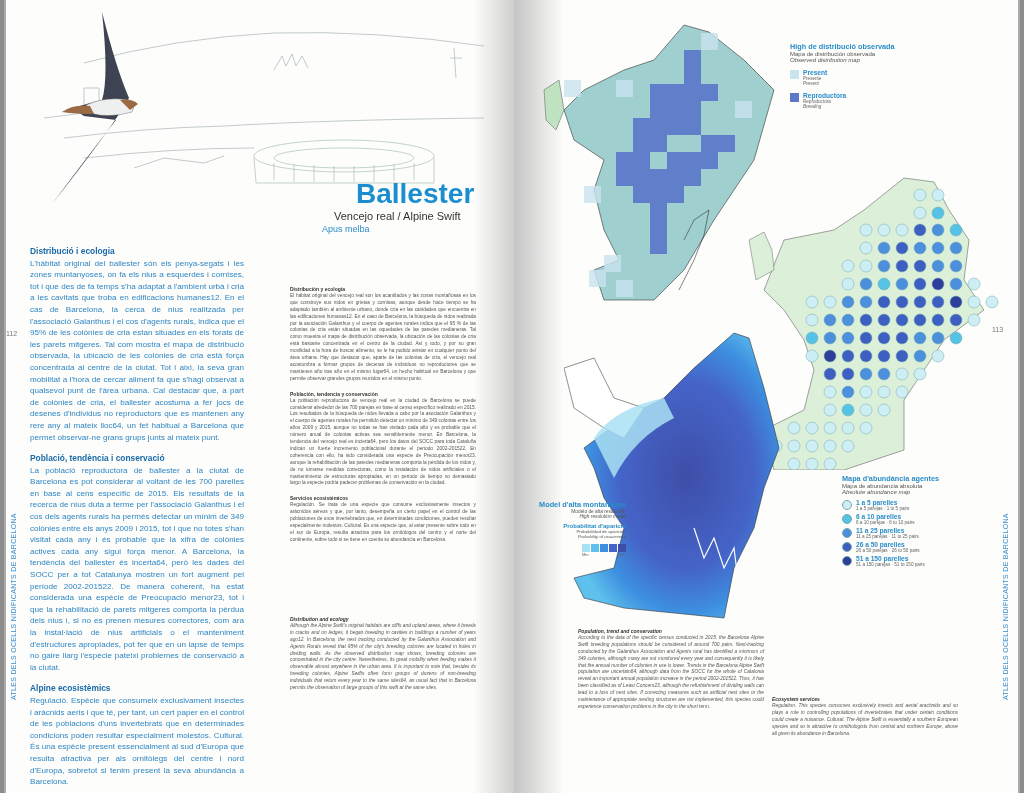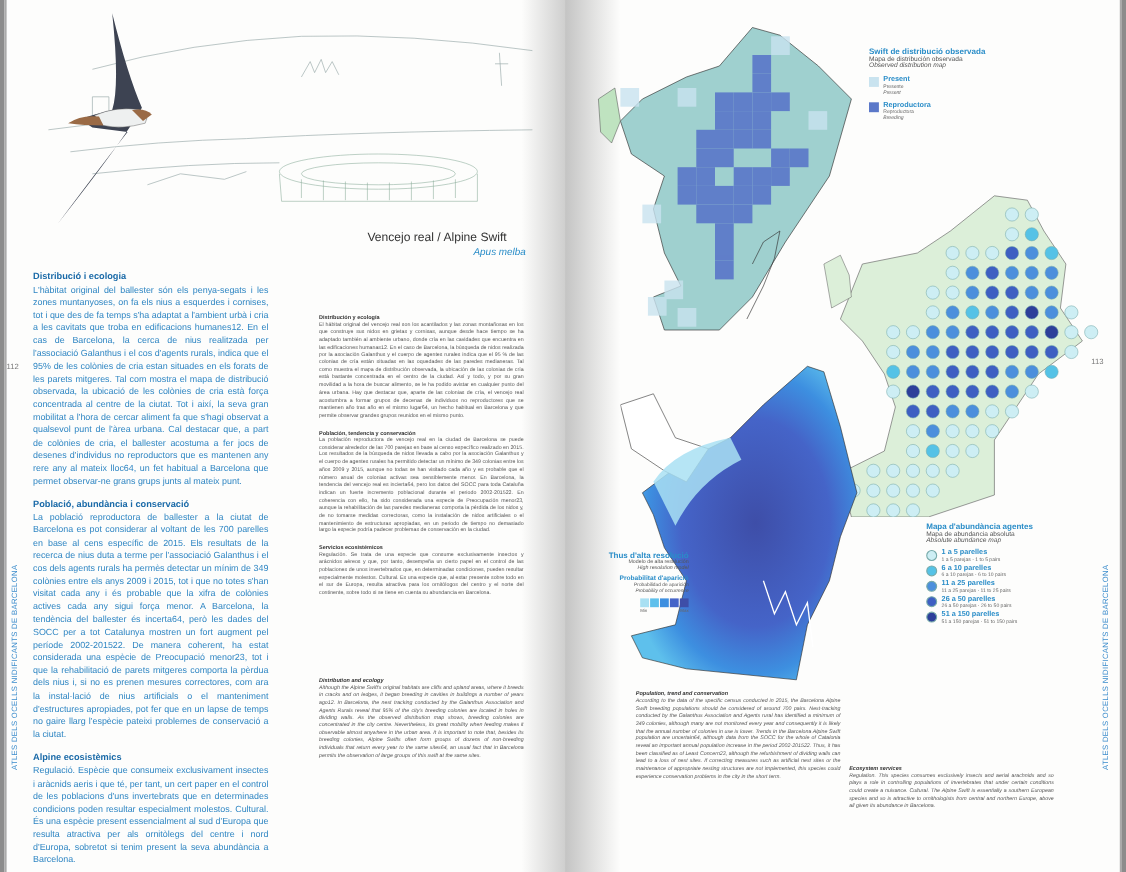--- a/index.html
+++ b/index.html
@@ -16,21 +16,21 @@
   .es-col{position:absolute;font-size:4.8px;line-height:6.9px;color:#555;text-align:justify;}
   .es-col h4{margin:0;font-size:5px;font-weight:bold;color:#333;}
   .es-col p{margin:0 0 8px 0;}
   .en-col{position:absolute;font-size:4.8px;line-height:6.9px;color:#555;text-align:justify;font-style:italic;}
   .en-col h4{margin:0;font-size:5px;font-weight:bold;color:#333;}
   .en-col p{margin:0 0 8px 0;}
   .pagenum{position:absolute;font-size:7px;color:#777;}
   .vert{position:absolute;font-size:7px;color:#3b8ccc;letter-spacing:.3px;white-space:nowrap;transform-origin:left top;}
   .title{position:absolute;left:352px;top:178px;font-size:28px;font-weight:bold;color:#1b8ed0;}
   .subtitle{position:absolute;left:330px;top:210px;font-size:11px;color:#333;width:140px;}
-  .sci{position:absolute;left:334px;top:224px;font-size:9px;color:#2a8dc8;font-style:italic;width:140px;text-align:right;}
+  .sci{position:absolute;left:318px;top:224px;font-size:9px;color:#2a8dc8;width:140px;text-align:left;}
   .legend{position:absolute;}
   .leg-title{font-size:7.3px;font-weight:bold;color:#2a8dc8;}
   .leg-sub{font-size:6px;color:#555;}
   .leg-sub-en{font-size:6px;color:#555;font-style:italic;}
   .leg-item{display:flex;align-items:flex-start;margin-top:6px;}
   .sw{width:9px;height:9px;margin-right:4px;margin-top:1px;}
   .leg-lbl{font-size:6.6px;font-weight:bold;color:#2a8dc8;}
   .leg-l2{font-size:4.6px;color:#666;}
   .leg-l3{font-size:4.6px;color:#666;font-style:italic;}
   .circ{width:8px;height:8px;border-radius:50%;border:1px solid #7aa;margin-right:4px;margin-top:1px;}
@@ -59,30 +59,31 @@
       <ellipse cx="320" cy="150" rx="70" ry="10"></ellipse>
       <path d="M230 150 L232 175 L410 175 L410 150"></path>
       <path d="M250 155 L250 172 M270 156 L270 174 M290 157 L290 174 M310 158 L310 174 M330 158 L330 174 M350 157 L350 174 M370 156 L370 173 M390 155 L390 172"></path>
     </g>
     <path d="M78 4 Q92 60 105 90 Q88 120 28 196 Q70 140 92 112 L60 108 Q50 100 38 104 Q60 96 78 92 Q85 70 78 4Z" fill="#3d4352"></path>
     <path d="M62 97 Q82 88 104 92 Q112 96 108 104 Q86 110 70 106Z" fill="#eef0f0" stroke="#555" stroke-width="0.4"></path>
     <path d="M38 104 Q50 96 66 98 L70 106 Q52 106 38 104Z" fill="#9a6a45"></path>
     <path d="M96 92 Q108 90 114 96 L106 102Z" fill="#9a6a45"></path>
   </svg>
 
+  <div class="title">Ballester</div>
   <div class="subtitle">Vencejo real / Alpine Swift</div>
   <div class="sci">Apus melba</div>
 
   <div class="pagenum" style="left:2px;top:330px;">112</div>
   <div class="vert" style="left:6px;top:700px;transform:rotate(-90deg);">ATLES DELS OCELLS NIDIFICANTS DE BARCELONA</div>
 
   <div class="cat-col" style="left:26px;top:246px;width:214px;">
     <h3>Distribució i ecologia</h3>
     <p>L'hàbitat original del ballester són els penya-segats i les zones muntanyoses, on fa els nius a esquerdes i cornises, tot i que des de fa temps s'ha adaptat a l'ambient urbà i cria a les cavitats que troba en edificacions humanes12. En el cas de Barcelona, la cerca de nius realitzada per l'associació Galanthus i el cos d'agents rurals, indica que el 95% de les colònies de cria estan situades en els forats de les parets mitgeres. Tal com mostra el mapa de distribució observada, la ubicació de les colònies de cria està força concentrada al centre de la ciutat. Tot i així, la seva gran mobilitat a l'hora de cercar aliment fa que s'hagi observat a qualsevol punt de l'àrea urbana. Cal destacar que, a part de colònies de cria, el ballester acostuma a fer jocs de desenes d'individus no reproductors que es mantenen any rere any al mateix lloc64, un fet habitual a Barcelona que permet observar-ne grans grups junts al mateix punt.</p>
-    <h3>Població, abundància i conservació</h3>
+    <h3>Població, tendència i conservació</h3>
     <p>La població reproductora de ballester a la ciutat de Barcelona es pot considerar al voltant de les 700 parelles en base al cens específic de 2015. Els resultats de la recerca de nius duta a terme per l'associació Galanthus i el cos dels agents rurals ha permès detectar un mínim de 349 colònies entre els anys 2009 i 2015, tot i que no totes s'han visitat cada any i és probable que la xifra de colònies actives cada any sigui força menor. A Barcelona, la tendència del ballester és incerta64, però les dades del SOCC per a tot Catalunya mostren un fort augment pel període 2002-201522. De manera coherent, ha estat considerada una espècie de Preocupació menor23, tot i que la rehabilitació de parets mitgeres comporta la pèrdua dels nius i, si no es prenen mesures correctores, com ara la instal·lació de nius artificials o el manteniment d'estructures apropiades, pot fer que en un lapse de temps no gaire llarg l'espècie pateixi problemes de conservació a la ciutat.</p>
     <h3>Alpine ecosistèmics</h3>
     <p>Regulació. Espècie que consumeix exclusivament insectes i aràcnids aeris i que té, per tant, un cert paper en el control de les poblacions d'uns invertebrats que en determinades condicions poden resultar especialment molestos. Cultural. És una espècie present essencialment al sud d'Europa que resulta atractiva per als ornitòlegs del centre i nord d'Europa, sobretot si tenim present la seva abundància a Barcelona.</p>
   </div>
 
   <div class="es-col" style="left:286px;top:286px;width:186px;">
     <h4>Distribución y ecología</h4>
     <p>El hábitat original del vencejo real son los acantilados y las zonas montañosas en los que construye sus nidos en grietas y cornisas, aunque desde hace tiempo se ha adaptado también al ambiente urbano, donde cría en las cavidades que encuentra en las edificaciones humanas12. En el caso de Barcelona, la búsqueda de nidos realizada por la asociación Galanthus y el cuerpo de agentes rurales indica que el 95 % de las colonias de cría están situadas en las oquedades de las paredes medianeras. Tal como muestra el mapa de distribución observada, la ubicación de las colonias de cría está bastante concentrada en el centro de la ciudad. Así y todo, y por su gran movilidad a la hora de buscar alimento, se le ha podido avistar en cualquier punto del área urbana. Hay que destacar que, aparte de las colonias de cría, el vencejo real acostumbra a formar grupos de decenas de individuos no reproductores que se mantienen año tras año en el mismo lugar64, un hecho habitual en Barcelona y que permite observar grandes grupos reunidos en el mismo punto.</p>
     <h4>Población, tendencia y conservación</h4>
     <p>La población reproductora de vencejo real en la ciudad de Barcelona se puede considerar alrededor de las 700 parejas en base al censo específico realizado en 2015. Los resultados de la búsqueda de nidos llevada a cabo por la asociación Galanthus y el cuerpo de agentes rurales ha permitido detectar un mínimo de 349 colonias entre los años 2009 y 2015, aunque no todas se han visitado cada año y es probable que el número anual de colonias activas sea sensiblemente menor. En Barcelona, la tendencia del vencejo real es incierta64, pero los datos del SOCC para toda Cataluña indican un fuerte incremento poblacional durante el periodo 2002-201522. En coherencia con ello, ha sido considerada una especie de Preocupación menor23, aunque la rehabilitación de las paredes medianeras comporta la pérdida de los nidos y, de no tomarse medidas correctoras, como la instalación de nidos artificiales o el mantenimiento de estructuras apropiadas, en un periodo de tiempo no demasiado largo la especie podría padecer problemas de conservación en la ciudad.</p>
@@ -144,21 +145,21 @@
       <rect x="201" y="81" width="17" height="17"></rect>
         <rect x="50" y="166" width="17" height="17"></rect>
         <rect x="70" y="235" width="17" height="17"></rect>
       <rect x="55" y="250" width="17" height="17"></rect>
         <rect x="82" y="260" width="17" height="17"></rect>
     </g>
     <path d="M150 220 L160 200 L175 190 L170 215 L160 240 L145 270" fill="none" stroke="#333" stroke-width="0.6"></path>
   </svg>
 
   <div class="legend" style="left:276px;top:42px;">
-    <div class="leg-title">Swift de distribució observada</div>
+    <div class="leg-title">High de distribució observada</div>
     <div class="leg-sub">Mapa de distribución observada</div>
     <div class="leg-sub-en">Observed distribution map</div>
     <div class="leg-item">
       <div class="sw" style="background:#c9e3ef;"></div>
       <div>
         <div class="leg-lbl">Present</div>
         <div class="leg-l2">Presente</div>
         <div class="leg-l3">Present</div>
       </div>
     </div>
@@ -326,21 +327,21 @@
         <stop offset="1" stop-color="#5ec0ec"></stop>
       </radialGradient>
     </defs>
     <path d="M170 5 L185 10 L200 60 L215 120 L200 160 L190 200 L170 240 L160 290 L60 280 L20 270 L10 250 L50 240 L60 200 L40 170 L30 140 L20 120 L60 90 L100 70 L130 40 Z" fill="url(#modelgrad)" stroke="#333" stroke-width="0.6"></path>
     <path d="M0 40 L30 30 L50 70 L80 80 L60 110 L40 100 L10 80 Z" fill="#fff" stroke="#444" stroke-width="0.6"></path>
     <path d="M30 110 Q50 80 100 70 L110 90 Q70 110 50 150 Z" fill="#a9e0f3" opacity="0.85"></path>
     <path d="M130 200 L140 230 L150 210 L160 240 L170 220 L175 260" fill="none" stroke="#fff" stroke-width="1.2"></path>
   </svg>
 
   <div class="legend" style="left:20px;top:500px;width:92px;text-align:right;">
-    <div class="leg-title">Thus d'alta resolució</div>
+    <div class="leg-title">Model d'alta montañosas</div>
     <div class="leg-sub" style="font-size:4.8px">Modelo de alta resolución</div>
     <div class="leg-sub-en" style="font-size:4.8px">High resolution model</div>
     <div class="leg-title" style="margin-top:4px;font-size:6px">Probabilitat d'aparició</div>
     <div class="leg-sub" style="font-size:4.4px">Probabilidad de aparición</div>
     <div class="leg-sub-en" style="font-size:4.4px">Probability of occurrence</div>
     <div class="scale" style="justify-content:flex-end">
       <span style="background:#a9e0f3"></span>
         <span style="background:#5ec0ec"></span>
         <span style="background:#3d8fe0"></span>
         <span style="background:#4564c8"></span>

